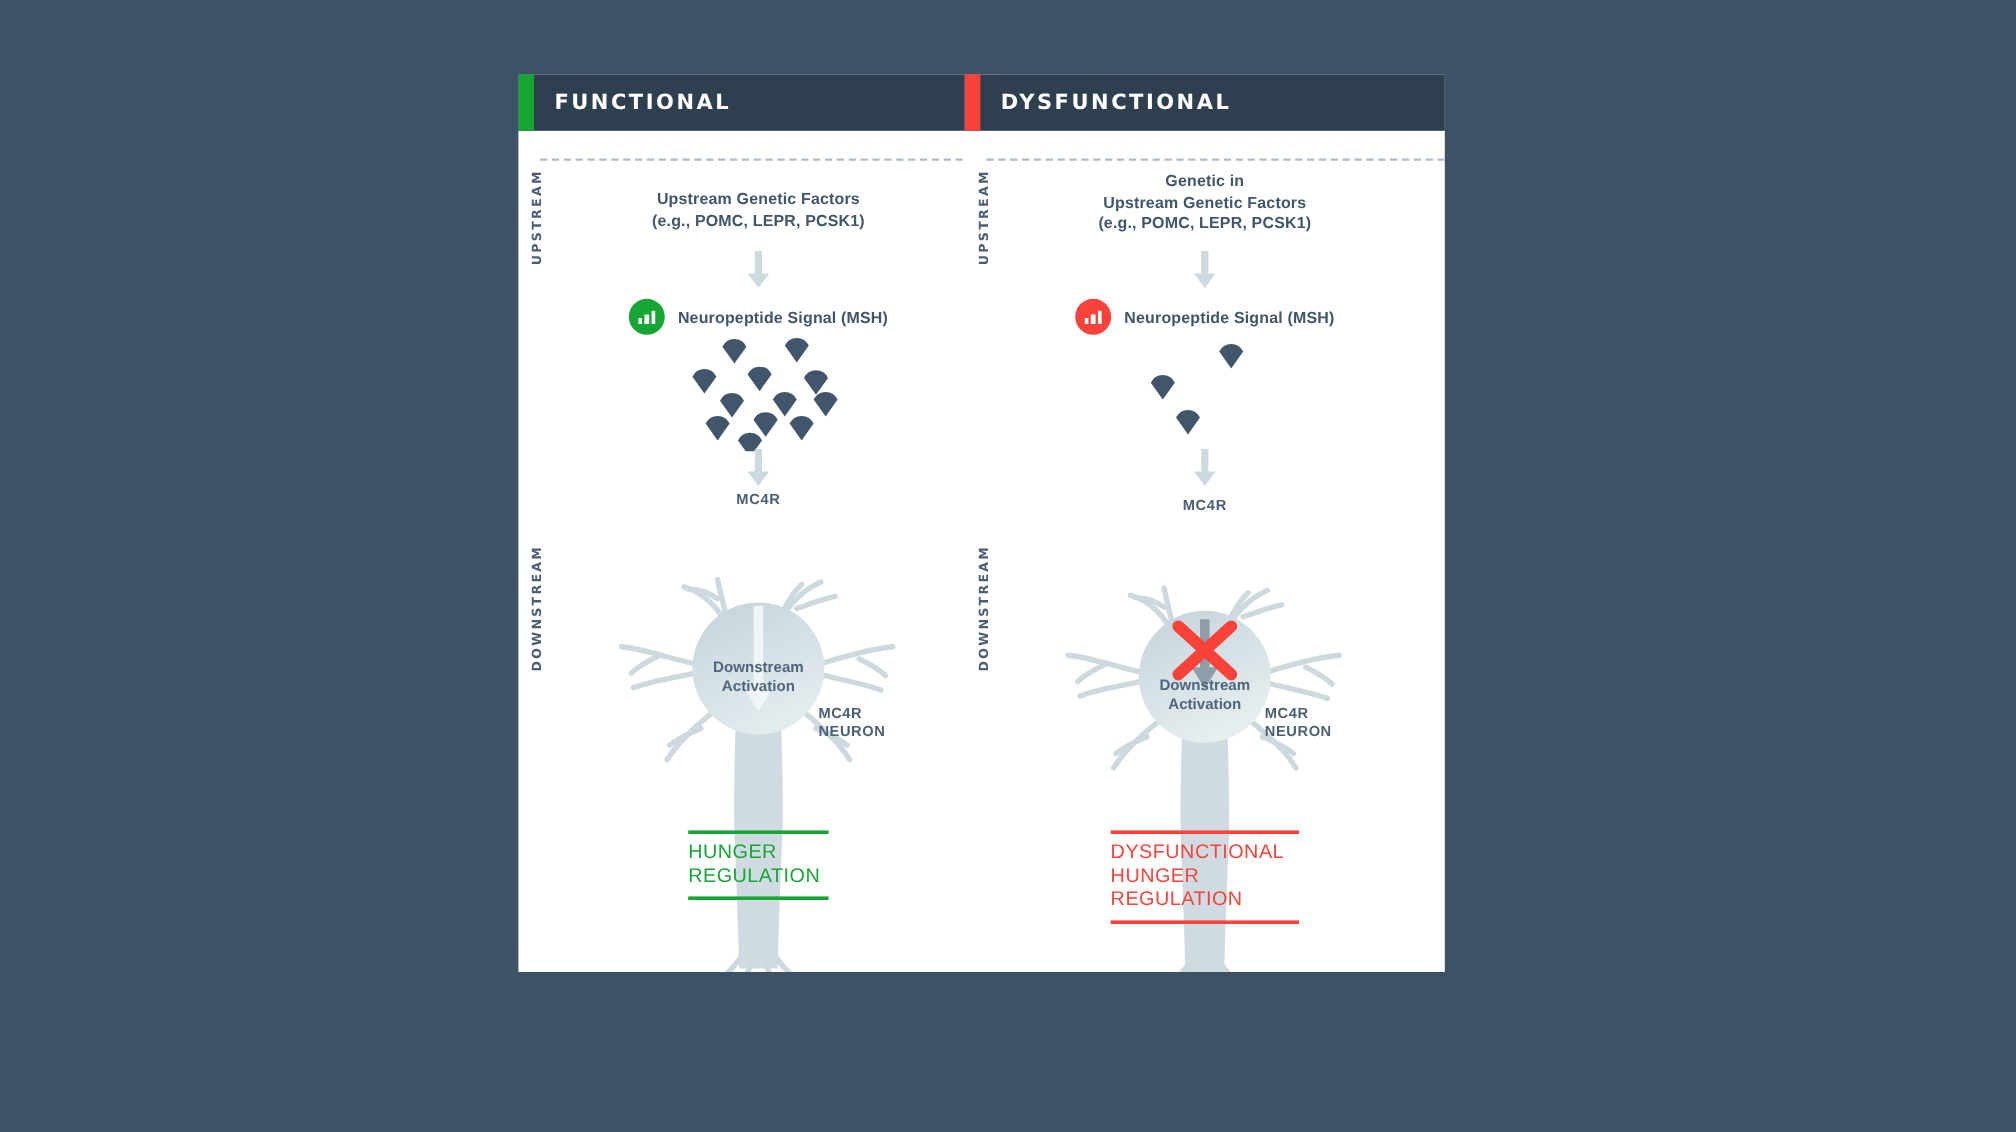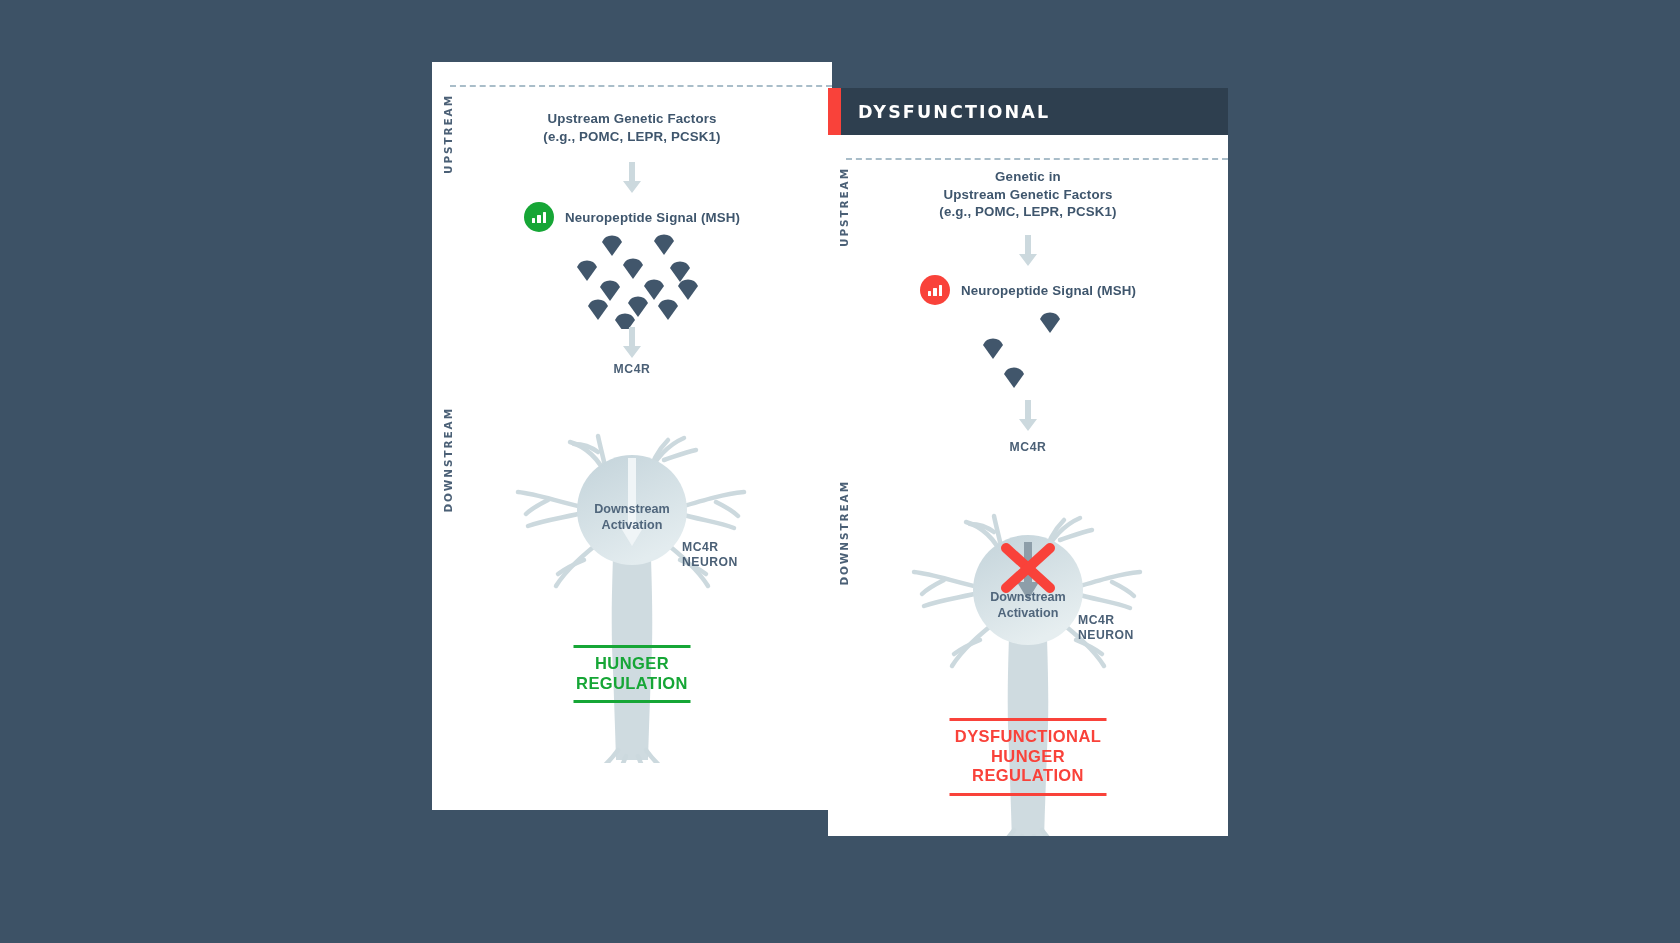--- a/index.html
+++ b/index.html
@@ -15,21 +15,21 @@
     background: #3d5266;
   }
   .panel {
     position: absolute;
     top: 62px;
     width: 400px;
     height: 748px;
     background: #ffffff;
   }
   #panel-functional { left: 432px; }
-  #panel-dysfunctional { left: 828px; margin-top: 26px; }
+  #panel-dysfunctional { left: 804px; }
 
   .panel-header {
     position: relative;
     height: 47px;
     background: #2e3f4f;
     display: flex;
     align-items: center;
   }
   .header-accent {
     width: 13px; height: 100%;
@@ -152,23 +152,22 @@
     font-weight: bold;
     line-height: 1.22;
     letter-spacing: 0.5px;
     text-align: left;
   }
 
   .outcome {
     position: absolute;
     left: 50%;
     transform: translateX(-50%);
-    text-align: center;
     padding: 6px 0 7px 0;
-    font-weight: bold;
+    font-weight: normal;
     line-height: 1.19;
     letter-spacing: 0.4px;
   }
   .outcome-green {
     color: #16a636;
     border-top: 3px solid #16a636;
     border-bottom: 3px solid #16a636;
     font-size: 16.5px;
     width: 117px;
   }
@@ -180,20 +179,24 @@
     width: 157px;
   }
 </style>
 </head>
 <body>
 
 <div id="stage">
 
   <div class="panel" id="panel-functional">
 
+    <div class="panel-header">
+      <div class="header-accent accent-green"></div>
+      <div class="panel-title">FUNCTIONAL</div>
+    </div>
 
     <div class="panel-body">
       <div class="dashed-rule"></div>
 
       <div class="side-label label-upstream">UPSTREAM</div>
       <div class="side-label label-downstream">DOWNSTREAM</div>
 
       <div class="centered-col genetic-text" style="top:48px;">
         <div>Upstream Genetic Factors</div>
         <div>(e.g., POMC, LEPR, PCSK1)</div>

